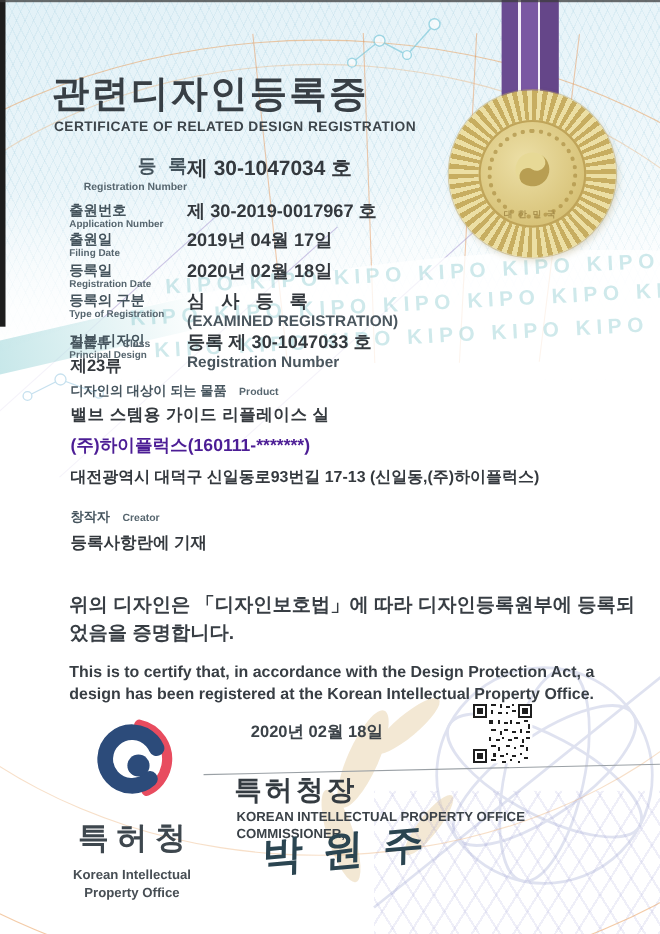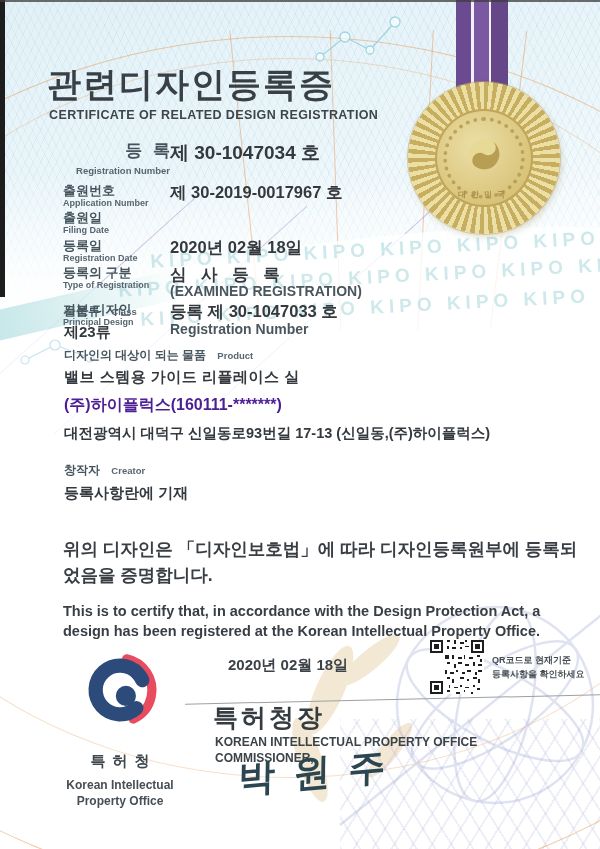--- a/index.html
+++ b/index.html
@@ -95,21 +95,21 @@
 
   .creator-block { position:absolute; left:64px; top:462px; z-index:6; }
   .creator-value { font-size:15px; font-weight:700; color:#34393e; margin-top:5px; }
 
   .statement { position:absolute; left:63px; top:537px; width:527px; z-index:6; }
   .statement-ko { font-size:17.5px; font-weight:700; color:#383e44; line-height:1.48; }
   .statement-en { font-size:14.5px; font-weight:700; color:#383e44; line-height:1.42; margin-top:12px; }
 
   
   .kipo-logo { position:absolute; left:38px; top:648px; width:164px; text-align:center; z-index:6; }
-  .kipo-name-ko { font-size:15px; font-weight:700; letter-spacing:7px; color:#3e474e; margin-top:16px; padding-left:7px; }
+  .kipo-name-ko { font-size:28px; font-weight:700; letter-spacing:7px; color:#3e474e; margin-top:6px; padding-left:7px; }
   .kipo-name-en { font-size:12px; font-weight:600; color:#474e54; line-height:1.35; margin-top:6px; }
 
   .issue-date { position:absolute; left:228px; top:656px; font-size:15px; font-weight:600; color:#3b4248; z-index:6; }
   .qr { position:absolute; left:430px; top:640px; width:54px; height:54px; background:#fff; z-index:6; }
   .qr-caption { position:absolute; left:492px; top:654px; font-size:9px; font-weight:600; color:#454c52;
     line-height:1.5; z-index:6; }
   .sep-line { position:absolute; left:185px; top:699px; width:415px; height:1px; background:#9aa0a5;
     transform:rotate(-1.3deg); z-index:6; }
 
   .comm-ko { position:absolute; left:213px; top:701px; font-size:25px; font-weight:800; letter-spacing:3px;
@@ -215,20 +215,24 @@
       </div>
       <div class="fv">
         <div class="fv-main">제 30-2019-0017967 호</div>
         <div class="fv-sub"></div>
       </div>
     </div>
     <div class="frow">
       <div class="fl">
         <div class="fl-ko">출원일</div>
         <div class="fl-en">Filing Date</div>
+      </div>
+      <div class="fv">
+        <div class="fv-main">2019년 04월 17일</div>
+        <div class="fv-sub"></div>
       </div>
     </div>
     <div class="frow">
       <div class="fl">
         <div class="fl-ko">등록일</div>
         <div class="fl-en">Registration Date</div>
       </div>
       <div class="fv">
         <div class="fv-main">2020년 02월 18일</div>
         <div class="fv-sub"></div>
@@ -353,24 +357,20 @@
         <rect x="16" y="24" width="1" height="1"></rect>
         <rect x="19" y="25" width="2" height="1"></rect>
       <rect x="23" y="24" width="1" height="1"></rect>
         <rect x="25" y="26" width="2" height="1"></rect>
         <rect x="9" y="27" width="2" height="1"></rect>
         <rect x="14" y="28" width="2" height="1"></rect>
       <rect x="18" y="27" width="1" height="1"></rect>
         <rect x="22" y="28" width="1" height="1"></rect>
     </g>
   </svg>
-  <div class="qr-caption">
-    <div>QR코드로 현재기준</div>
-    <div>등록사항을 확인하세요</div>
-  </div>
 
   <div class="sep-line"></div>
 
   <div class="comm-ko">특허청장</div>
   <div class="comm-en">
     <div>KOREAN INTELLECTUAL PROPERTY OFFICE</div>
     <div>COMMISSIONER,</div>
   </div>
 
   <div class="signature">박 원 주</div>

